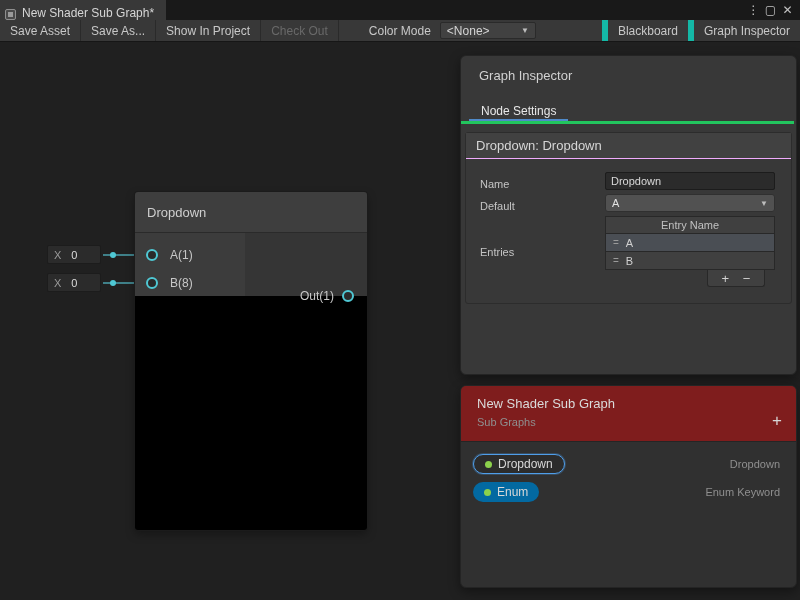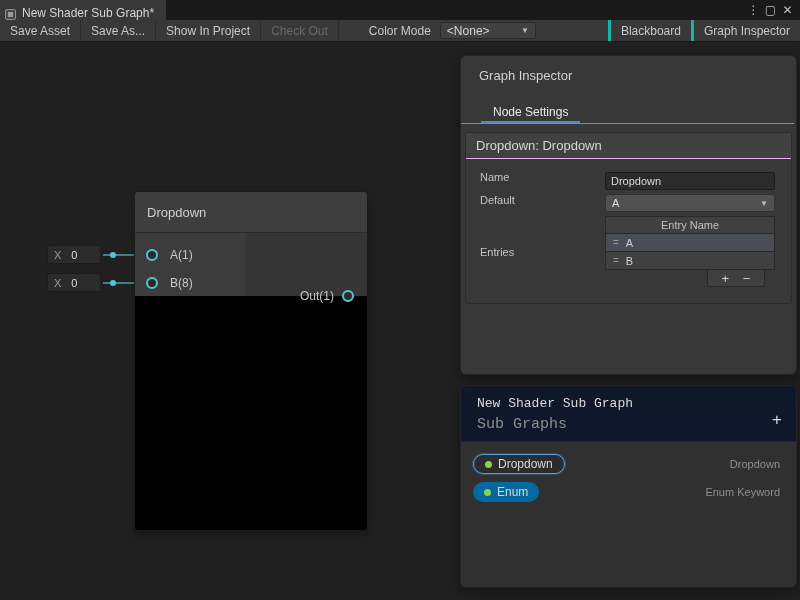--- a/index.html
+++ b/index.html
@@ -22,21 +22,21 @@
   .win-btn{ width:17px; text-align:center; line-height:20px; }
 
   
   .toolbar{ position:absolute; top:20px; left:0; width:800px; height:22px; background:#383838; border-bottom:1px solid #161616; display:flex; align-items:stretch; font-size:12px; z-index:30; }
   .tb-btn{ display:flex; align-items:center; padding:0 10px; border-right:1px solid #2a2a2a; color:#c8c8c8; cursor:default; white-space:nowrap; }
   .tb-btn.disabled{ color:#696969; }
   .tb-label{ display:flex; align-items:center; padding:0 9px 0 8px; margin-left:22px; color:#c8c8c8; white-space:nowrap; }
   .tb-dropdown{ display:flex; align-items:center; justify-content:space-between; width:96px; margin:2px 0; background:#414141; border:1px solid #2a2a2a; border-radius:2px; padding:0 6px; color:#d4d4d4; }
   .dd-arrow{ font-size:8px; color:#bdbdbd; }
   .tb-right{ margin-left:auto; display:flex; }
-  .tb-right .tb-btn{ border-right:none; border-left:3px solid #14b8a6; }
+  .tb-right .tb-btn{ border-right:none; border-left:6px solid #14b8a6; }
 
   
   .canvas{ position:absolute; left:0; top:42px; right:0; bottom:0; background:#202020; z-index:1; }
 
   .edge{ position:absolute; height:2px; background:#3f8089; }
   .edge-dot{ position:absolute; width:6px; height:6px; border-radius:50%; background:var(--port); }
 
   .port-widget{ position:absolute; width:54px; height:19px; background:#2b2b2b; border:1px solid #1c1c1c; border-radius:2px; display:flex; align-items:center; font-size:11px; }
   .pw-axis{ color:#9a9a9a; margin-left:6px; }
   .pw-value{ color:#dcdcdc; margin-left:10px; }
@@ -51,46 +51,46 @@
   .port-label{ font-size:12px; color:#c8c8c8; }
   .port-row.in .port-label{ margin-left:12px; }
   .port-row.out .port-label{ margin-right:8px; }
   .node-preview{ height:234px; background:#000; }
 
   
   .panel{ position:absolute; background:#383838; border:1px solid #242424; border-radius:6px; z-index:20; box-shadow:0 4px 12px rgba(0,0,0,.4); }
 
   .inspector{ left:460px; top:55px; width:337px; height:320px; overflow:hidden; }
   .insp-title{ padding:12px 0 0 18px; font-size:13px; color:#d2d2d2; }
-  .insp-tabs{ position:absolute; top:44px; left:0; right:2px; height:24px; display:flex; border-bottom:1px solid #22c55e; padding-left:20px; }
+  .insp-tabs{ position:absolute; top:44px; left:0; right:2px; height:24px; display:flex; border-bottom:3px solid #22c55e; padding-left:8px; }
   .insp-tab{ display:flex; align-items:center; padding:0 12px; font-size:12px; color:#b5b5b5; cursor:default; }
   .insp-tab.active{ color:#e8e8e8; box-shadow:inset 0 -2px 0 var(--tab-accent); }
 
   .section{ position:absolute; top:76px; left:4px; right:4px; border:1px solid #2c2c2c; border-radius:3px; background:#383838; }
   .section-header{ height:26px; background:#414141; display:flex; align-items:center; padding-left:10px; font-size:13px; color:#d6d6d6; border-bottom:1px solid #f0abfc; }
   .section-body{ padding:12px 16px 16px 0; }
-  .frow{ display:flex; align-items:flex-start; margin-bottom:4px; }
+  .frow{ display:flex; align-items:flex-end; margin-bottom:4px; }
   .flabel{ width:139px; padding-left:14px; font-size:11px; color:#c4c4c4; flex-shrink:0; }
   .fcontrol{ flex:1; min-width:0; }
   .text-input{ width:100%; height:18px; background:#2b2b2b; border:1px solid #1c1c1c; border-radius:2px; color:#d8d8d8; font-size:11px; padding:0 5px; font-family:inherit; outline:none; }
   .dropdown{ height:18px; background:#515151; border:1px solid #303030; border-radius:3px; display:flex; align-items:center; justify-content:space-between; padding:0 6px; font-size:11px; color:#e2e2e2; }
   .entries-row{ display:flex; align-items:center; margin-top:0; }
   .list-header{ height:18px; background:#404040; border:1px solid #282828; display:flex; align-items:center; justify-content:center; font-size:11px; color:#c0c0c0; }
   .list-row{ height:18px; background:#404040; border:1px solid #282828; border-top:none; display:flex; align-items:center; font-size:11px; color:#d0d0d0; }
   .list-row.selected{ background:#4a4e54; }
   .drag{ color:#9a9a9a; font-size:10px; padding:0 7px 1px 7px; }
   .list-footer{ display:flex; justify-content:flex-end; }
   .footer-box{ width:58px; height:17px; background:#404040; border:1px solid #282828; border-top:none; border-radius:0 0 3px 3px; margin-right:10px; display:flex; align-items:center; justify-content:space-evenly; }
   .mini-btn{ color:#d2d2d2; font-size:13px; line-height:1; cursor:default; }
 
   
   .blackboard{ left:460px; top:385px; width:337px; height:203px; background:#303030; overflow:hidden; }
-  .bb-header{ height:56px; background:#0f172a; border-bottom:1px solid #252525; position:relative;font-family:Liberation Mono, monospace; }
+  .bb-header{ height:56px; background:#7f1d1d; border-bottom:1px solid #252525; position:relative; }
   .bb-title{ padding:10px 0 0 16px; font-size:13px; color:#dadada; }
-  .bb-subtitle{ padding:5px 0 0 16px; font-size:15px; color:#8f8f8f; }
+  .bb-subtitle{ padding:5px 0 0 16px; font-size:11px; color:#8f8f8f; }
   .bb-add{ position:absolute; right:14px; top:26px; font-size:17px; color:#d8d8d8; line-height:1; cursor:default; }
   .bb-body{ padding-top:8px; }
   .bb-item{ position:relative; height:28px; display:flex; align-items:center; padding-left:12px; }
   .pill{ display:inline-flex; align-items:center; gap:6px; height:20px; padding:0 11px; border-radius:10px; background:#0369a1; font-size:12px; color:#d8d8d8; cursor:default; }
   .pill.selected{ background:#2c2c2c; border:1px solid var(--selected-outline); box-shadow:0 0 0 1px rgba(79,158,234,.25); }
   .dot{ width:7px; height:7px; border-radius:50%; background:var(--item-dot); flex-shrink:0; }
   .bb-type{ position:absolute; right:16px; font-size:11px; color:#8f8f8f; }
 </style>
 </head>
 <body>

